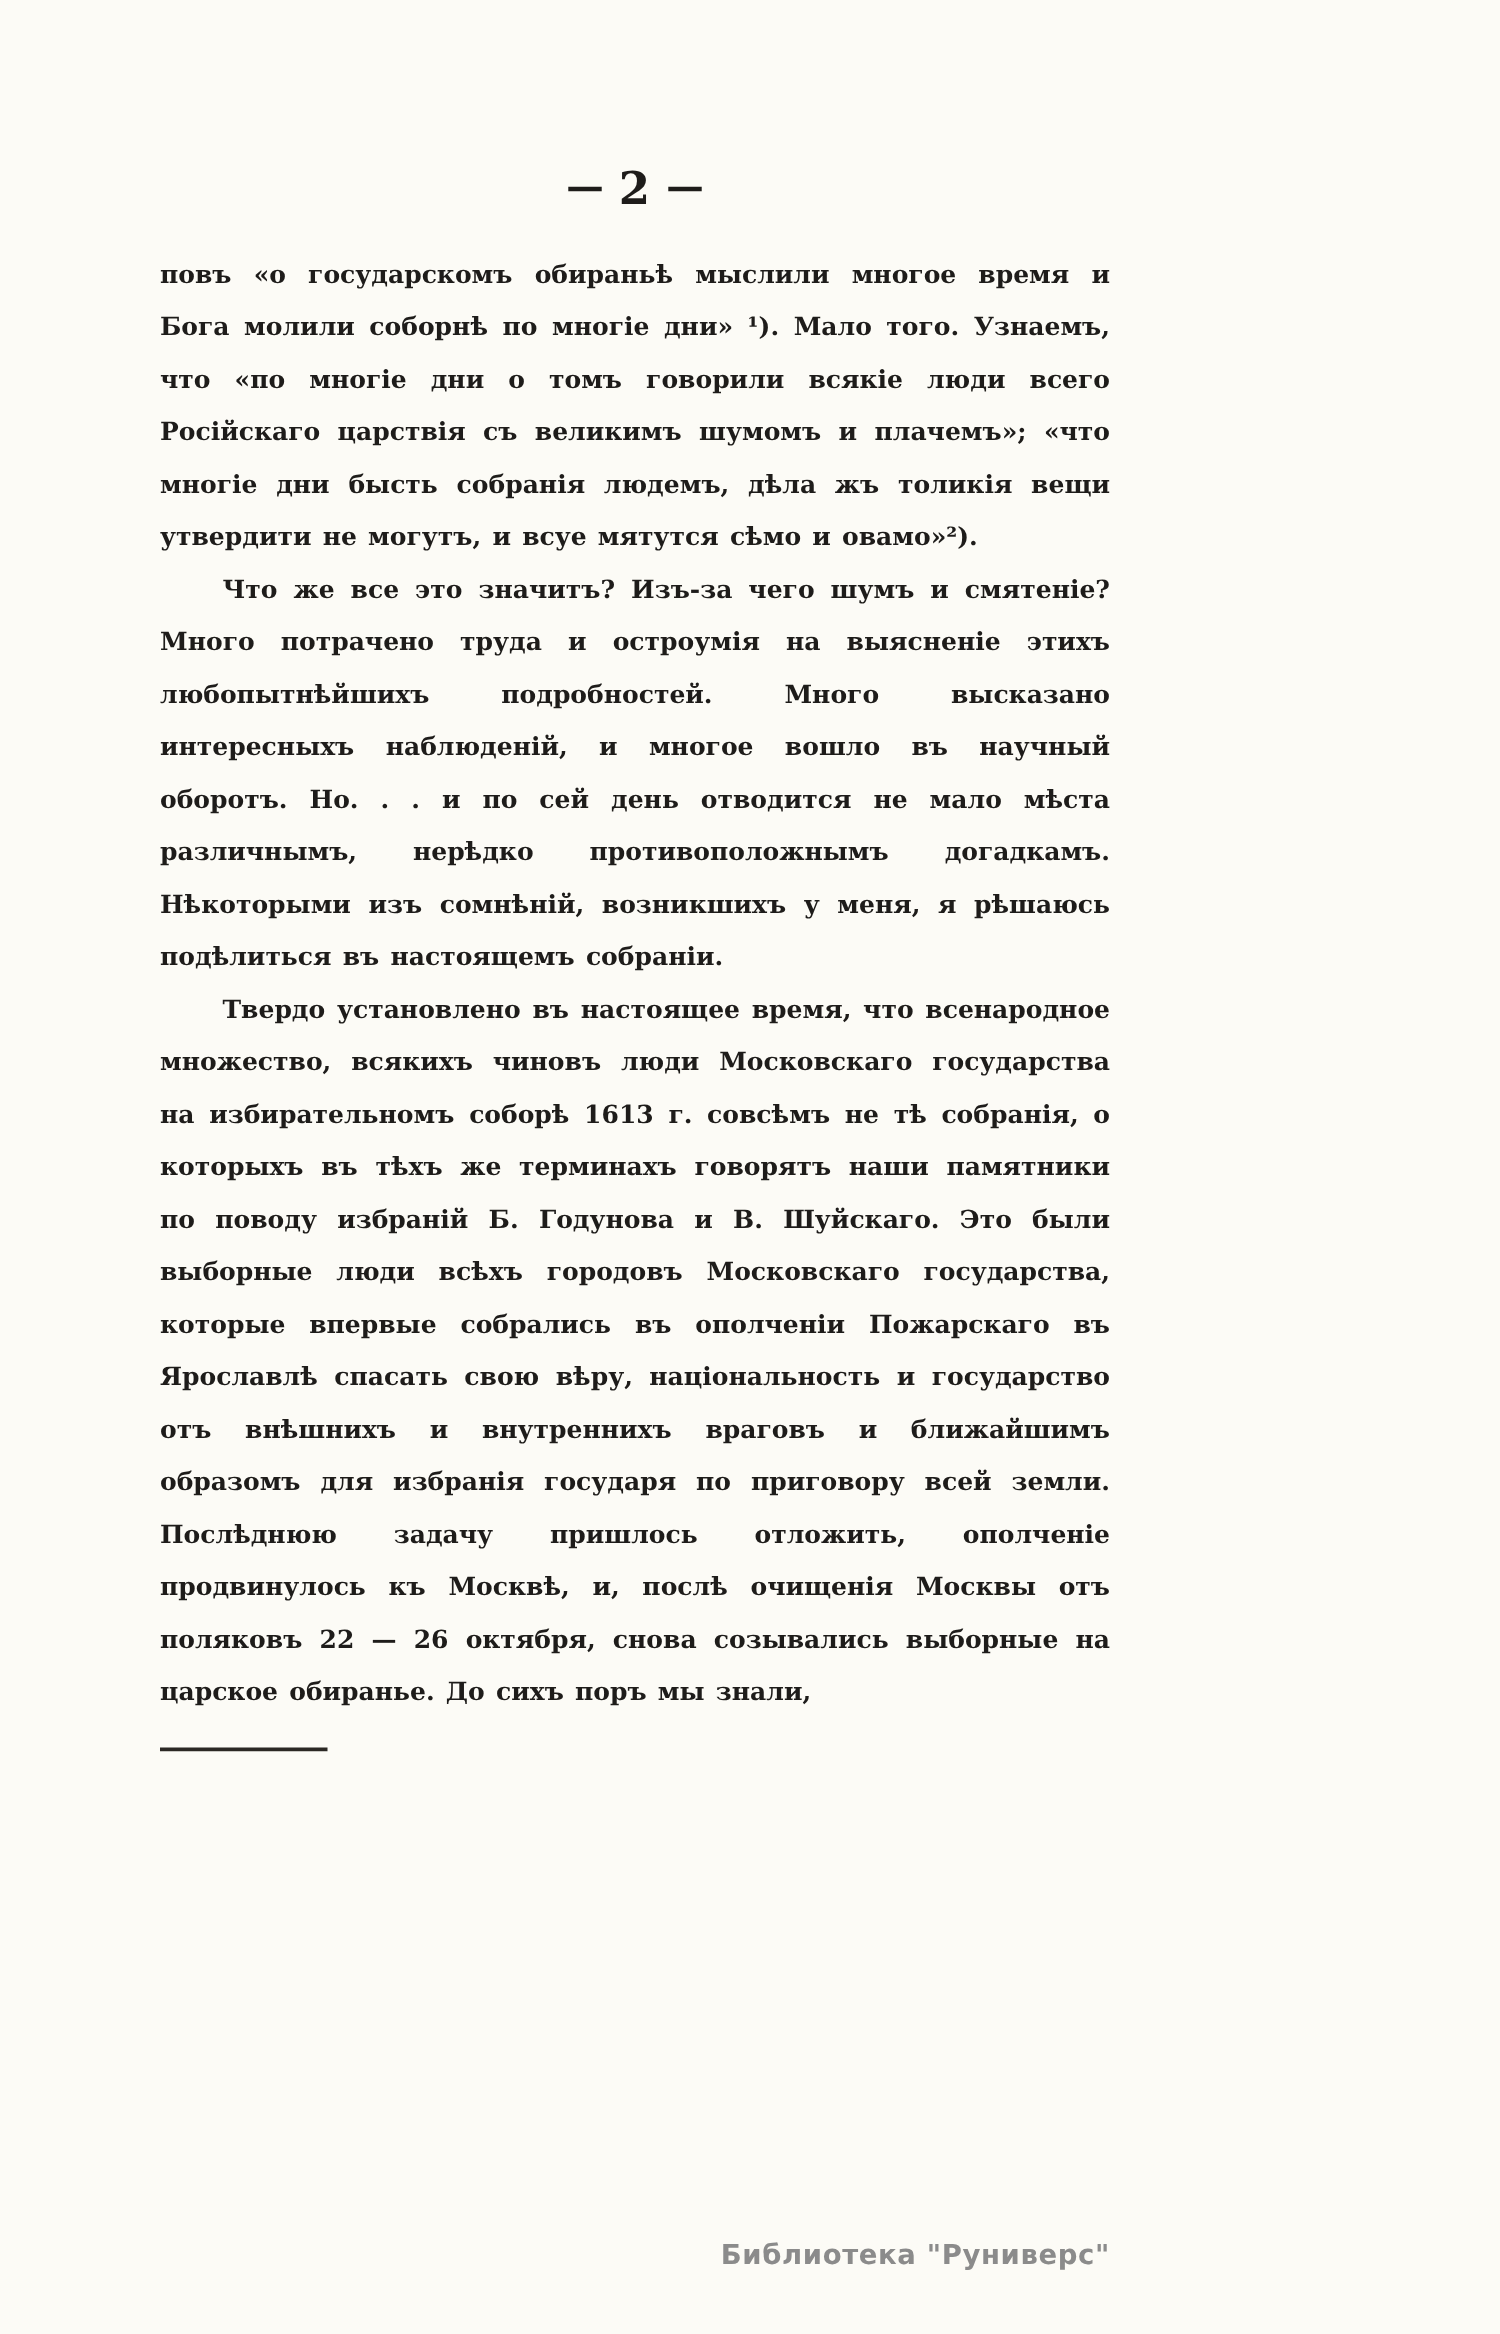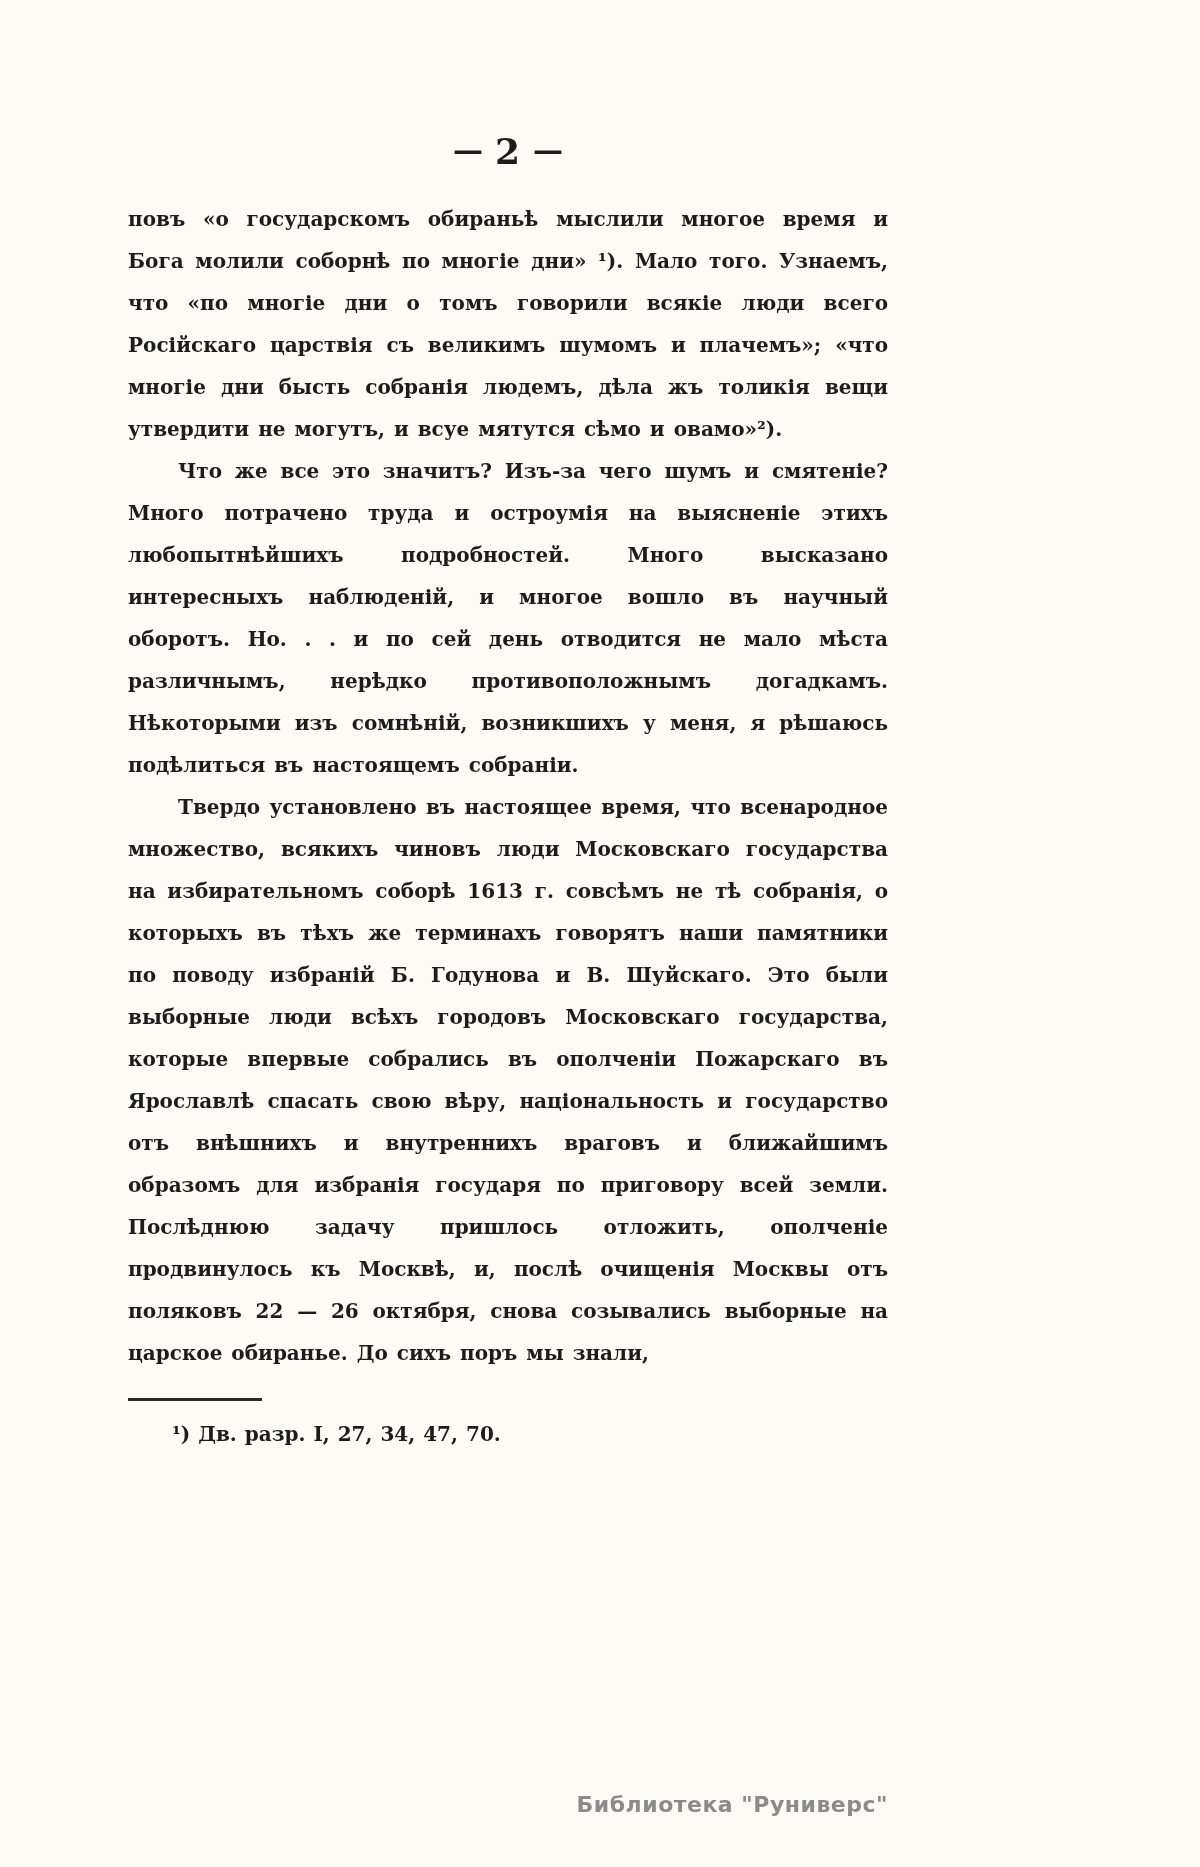--- a/index.html
+++ b/index.html
@@ -84,20 +84,19 @@
 
     <main class="body-text">
       <p class="para">повъ «о государскомъ обираньѣ мыслили многое время и Бога молили соборнѣ по многіе дни» ¹). Мало того. Узнаемъ, что «по многіе дни о томъ говорили всякіе люди всего Російскаго царствія съ великимъ шумомъ и плачемъ»; «что многіе дни бысть собранія людемъ, дѣла жъ толикія вещи утвердити не могутъ, и всуе мятутся сѣмо и овамо»²).</p>
       <p class="para indented">Что же все это значитъ? Изъ-за чего шумъ и смятеніе? Много потрачено труда и остроумія на выясненіе этихъ любопытнѣйшихъ подробностей. Много высказано интересныхъ наблюденій, и многое вошло въ научный оборотъ. Но. . . и по сей день отводится не мало мѣста различнымъ, нерѣдко противоположнымъ догадкамъ. Нѣкоторыми изъ сомнѣній, возникшихъ у меня, я рѣшаюсь подѣлиться въ настоящемъ собраніи.</p>
       <p class="para indented">Твердо установлено въ настоящее время, что всенародное множество, всякихъ чиновъ люди Московскаго государства на избирательномъ соборѣ 1613 г. совсѣмъ не тѣ собранія, о которыхъ въ тѣхъ же терминахъ говорятъ наши памятники по поводу избраній Б. Годунова и В. Шуйскаго. Это были выборные люди всѣхъ городовъ Московскаго государства, которые впервые собрались въ ополченіи Пожарскаго въ Ярославлѣ спасать свою вѣру, національность и государство отъ внѣшнихъ и внутреннихъ враговъ и ближайшимъ образомъ для избранія государя по приговору всей земли. Послѣднюю задачу пришлось отложить, ополченіе продвинулось къ Москвѣ, и, послѣ очищенія Москвы отъ поляковъ 22 — 26 октября, снова созывались выборные на царское обиранье. До сихъ поръ мы знали,</p>
     </main>
 
     <div class="footnote-rule"></div>
 
     <section class="footnotes">
-      <p class="footnote">¹) Дв. разр. I, 27, 34, 47, 70.</p>
     </section>
 
   </div>
 
   <div class="watermark">Библиотека "Руниверс"</div>
 
 </div>
 
 </body></html>

